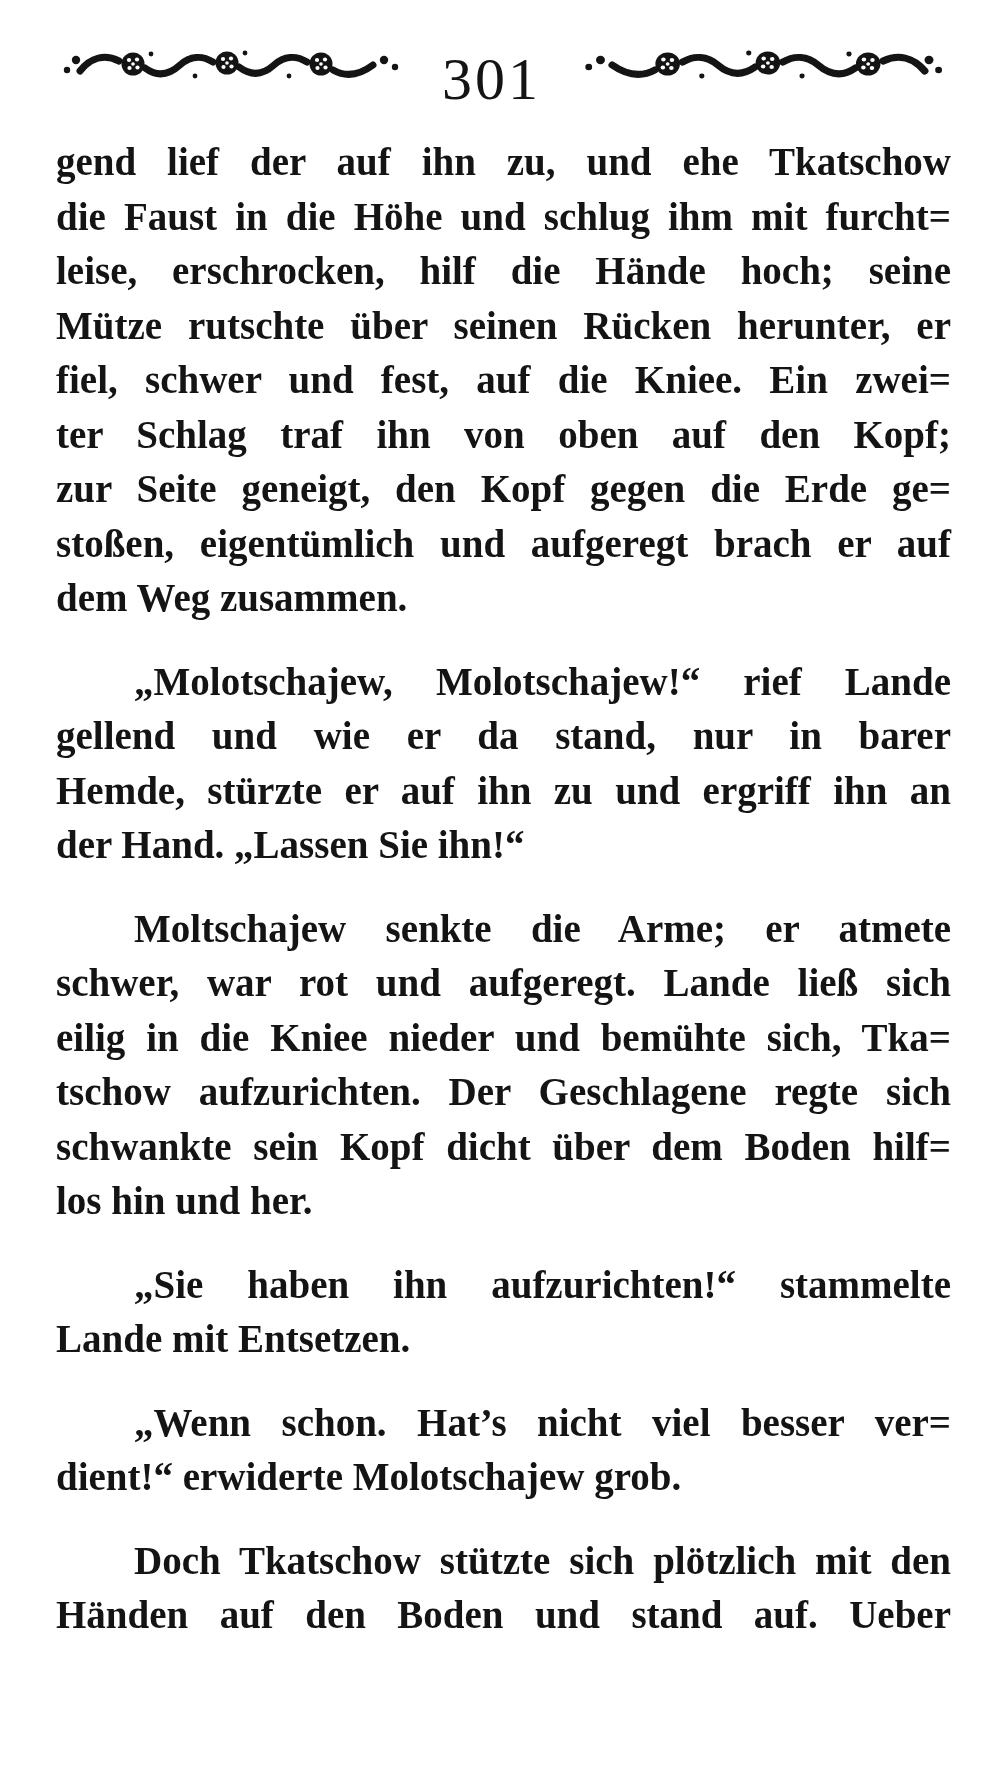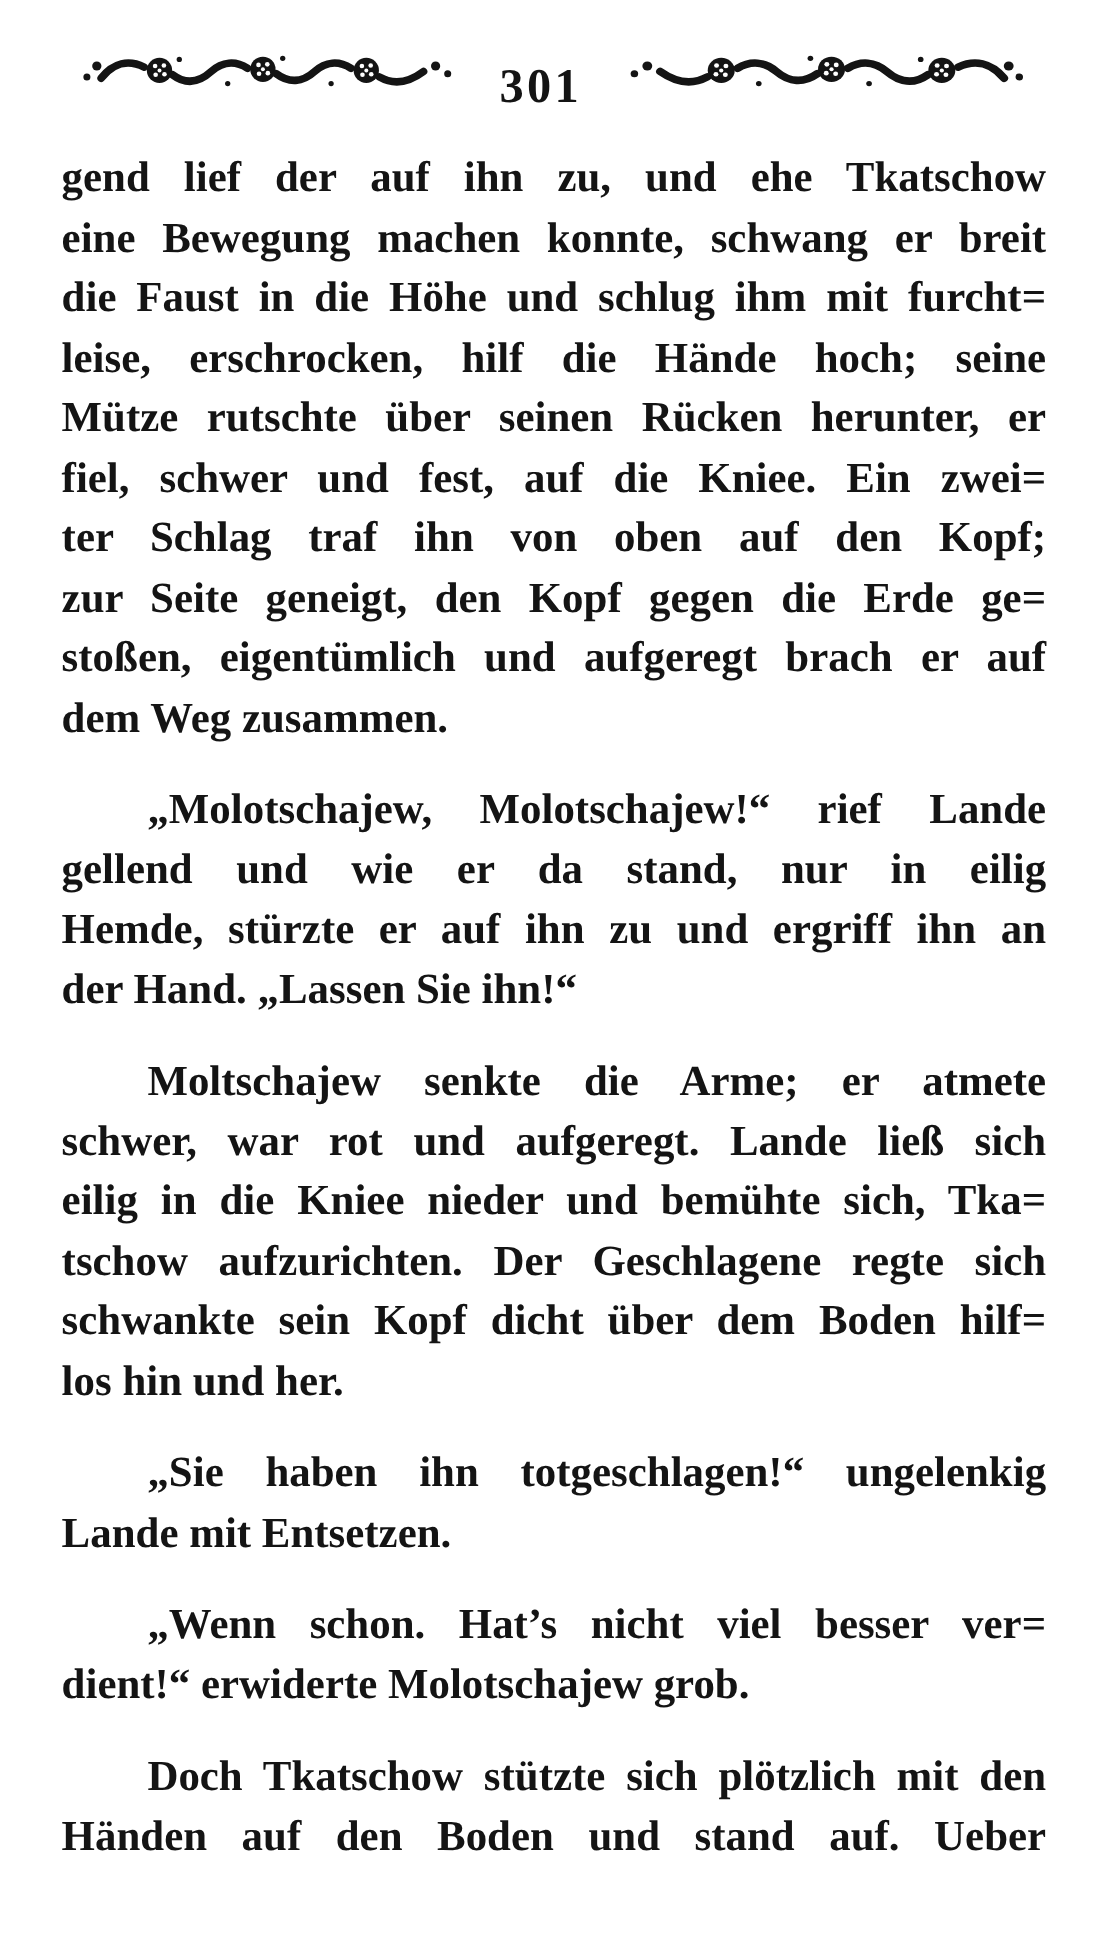--- a/index.html
+++ b/index.html
@@ -15,21 +15,21 @@
   .page { width: 1006px; height: 1778px; background: var(--paper); position: relative; }
 
   .page-header {
     display: flex; align-items: center; justify-content: center;
     gap: 36px; padding-top: 38px; height: 92px;
   }
   .ornament { display: inline-flex; align-items: center; }
   .ornament svg { display: block; }
   .ornament.right svg { transform: scaleX(-1); }
   .page-number {
-    font-size: 44px; font-weight: bold; letter-spacing: 3px;
+    font-size: 60px; font-weight: normal; letter-spacing: 3px;
     line-height: 1; transform: translateY(-2px); margin-top: 32px;
   }
 
   .body-text {
     width: 895px; margin: 43px 0 0 56px;
     font-size: 39px; font-weight: bold;
     line-height: 54.5px;
   }
   .line {
     text-align: justify;
@@ -97,46 +97,45 @@
     <span class="ornament right">
       <svg width="368" height="36" viewBox="0 0 345 36" preserveAspectRatio="none">
           <use href="#flourish"></use>
         </svg>
     </span>
   </header>
 
   <main class="body-text">
       <div class="paragraph">
         <div class="line">gend lief der auf ihn zu, und ehe Tkatschow</div>
-        <div class="line">eine Bewegung machen konnte, schwang er breit</div>
         <div class="line">die Faust in die Höhe und schlug ihm mit furcht=</div>
         <div class="line">leise, erschrocken, hilf die Hände hoch; seine</div>
         <div class="line">Mütze rutschte über seinen Rücken herunter, er</div>
         <div class="line">fiel, schwer und fest, auf die Kniee. Ein zwei=</div>
         <div class="line">ter Schlag traf ihn von oben auf den Kopf;</div>
         <div class="line">zur Seite geneigt, den Kopf gegen die Erde ge=</div>
         <div class="line">stoßen, eigentümlich und aufgeregt brach er auf</div>
         <div class="line para-end">dem Weg zusammen.</div>
       </div>
       <div class="paragraph">
         <div class="line indent">„Molotschajew, Molotschajew!“ rief Lande</div>
-        <div class="line">gellend und wie er da stand, nur in eilig</div>
+        <div class="line">gellend und wie er da stand, nur in barer</div>
         <div class="line">Hemde, stürzte er auf ihn zu und ergriff ihn an</div>
         <div class="line para-end">der Hand. „Lassen Sie ihn!“</div>
       </div>
       <div class="paragraph">
         <div class="line indent">Moltschajew senkte die Arme; er atmete</div>
         <div class="line">schwer, war rot und aufgeregt. Lande ließ sich</div>
         <div class="line">eilig in die Kniee nieder und bemühte sich, Tka=</div>
         <div class="line">tschow aufzurichten. Der Geschlagene regte sich</div>
         <div class="line">schwankte sein Kopf dicht über dem Boden hilf=</div>
         <div class="line para-end">los hin und her.</div>
       </div>
       <div class="paragraph">
-        <div class="line indent">„Sie haben ihn totgeschlagen!“ ungelenkig</div>
+        <div class="line indent">„Sie haben ihn aufzurichten!“ stammelte</div>
         <div class="line para-end">Lande mit Entsetzen.</div>
       </div>
       <div class="paragraph">
         <div class="line indent">„Wenn schon. Hat’s nicht viel besser ver=</div>
         <div class="line para-end">dient!“ erwiderte Molotschajew grob.</div>
       </div>
       <div class="paragraph">
         <div class="line indent">Doch Tkatschow stützte sich plötzlich mit den</div>
         <div class="line">Händen auf den Boden und stand auf. Ueber</div>
       </div>

